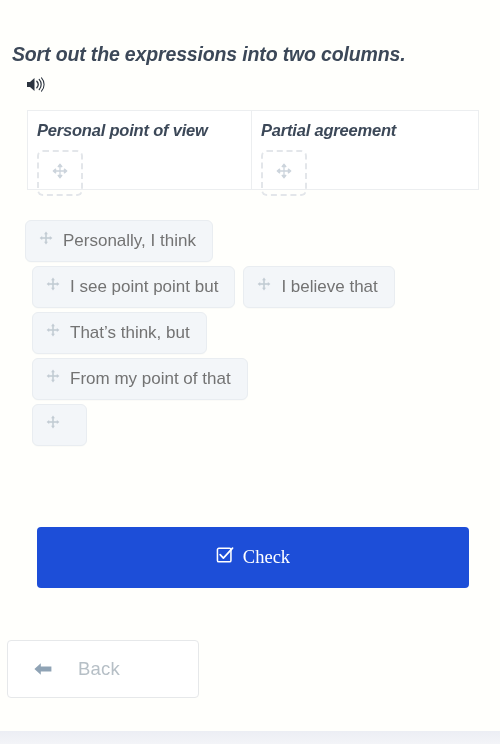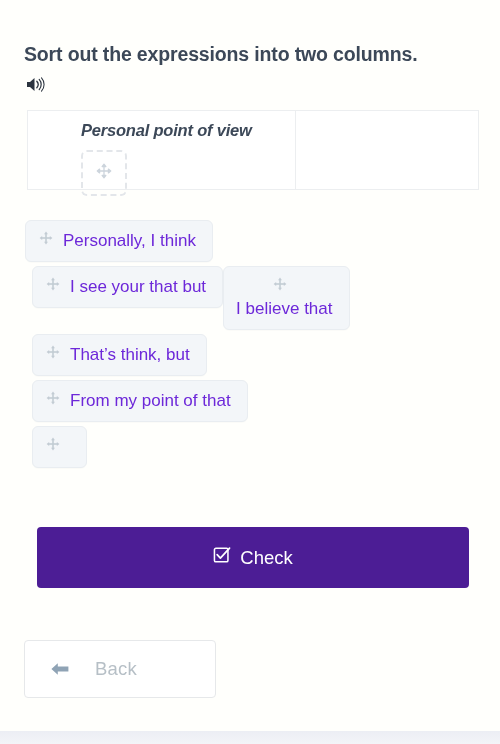--- a/index.html
+++ b/index.html
@@ -20,28 +20,29 @@
   .page {
     position: relative;
     width: 500px;
     height: 744px;
     background: #fffffc;
   }
 
   
   .task-title {
     position: absolute;
-    left: 24px;
+    left: 12px;
     top: 42px;
     width: 452px;
     font-size: 19.5px;
     font-weight: bold;
     color: #3c4858;
     letter-spacing: -0.15px;
     line-height: 24px;
+    font-style: italic;
   }
 
   .audio-row {
     position: absolute;
     left: 26px;
     top: 74px;
     width: 40px;
     height: 24px;
     display: flex;
     align-items: center;
@@ -51,21 +52,20 @@
   
   .sort-table {
     position: absolute;
     left: 27px;
     top: 110px;
     width: 452px;
     height: 80px;
     border: 1px solid #eceef0;
     background: #ffffff;
     display: flex;
-    padding-left: 44px;
   }
 
   .sort-col {
     position: relative;
     height: 100%;
     padding: 8px 9px 8px 9px;
   }
   .sort-col.first {
     width: 224px;
     border-right: 1px solid #eceef0;
@@ -110,63 +110,63 @@
   }
 
   .chip {
     display: inline-flex;
     align-items: center;
     background: #f3f6f9;
     border: 1px solid #e9edf1;
     border-radius: 6px;
     padding: 9px 16px 9px 12px;
     font-size: 17px;
-    color: #6d28d9;
+    color: #737373;
     line-height: 22px;
     white-space: nowrap;
     box-shadow: 0 1px 0 rgba(0,0,0,0.015);
     cursor: move;
   }
 
   .chip .move-icon {
     margin-right: 9px;
     flex: 0 0 auto;
     display: block;
   }
 
   .chip-indent-0 { margin-left: 1px; }
   .chip-indent-1 { margin-left: 8px; }
 
-  .chip-gap { margin-left: 0; flex-direction: column; }
+  .chip-gap { margin-left: 8px; }
 
   
   .check-button {
     position: absolute;
     left: 37px;
     top: 527px;
     width: 432px;
     height: 61px;
-    background: #4c1d95;
+    background: #1d4ed8;
     border: none;
     border-radius: 4px;
     color: #ffffff;
     font-size: 18.5px;
-    font-family: Liberation Sans, sans-serif;
+    font-family: Liberation Serif, serif;
     display: flex;
     align-items: center;
     justify-content: center;
     gap: 9px;
     cursor: default;
   }
   .check-button .check-label { color: #ffffff; }
 
   
   .back-button {
     position: absolute;
-    left: 24px;
+    left: 7px;
     top: 640px;
     width: 192px;
     height: 58px;
     background: #ffffff;
     border: 1px solid #e6e8ea;
     border-radius: 4px;
     display: flex;
     align-items: center;
     cursor: pointer;
   }
@@ -222,20 +222,36 @@
               <path d="M10 17.5 L12.1 14.9 H7.9 Z" fill="#ccd4dc"></path>
               <path d="M2.5 10 L5.1 7.9 V12.1 Z" fill="#ccd4dc"></path>
               <path d="M17.5 10 L14.9 7.9 V12.1 Z" fill="#ccd4dc"></path>
               <path d="M10 5.4 V14.6 M5.4 10 H14.6"></path>
             </g>
           </svg>
         </span>
       </div>
     </div>
 
+    <div class="sort-col second">
+      <div class="col-header">Partial agreement</div>
+      <div class="drop-zone">
+        <span>
+          <svg width="18" height="18" viewBox="0 0 20 20">
+            <g fill="none" stroke="#ccd4dc" stroke-width="1.4" stroke-linecap="round" stroke-linejoin="round">
+              <path d="M10 2.5 L12.1 5.1 H7.9 Z" fill="#ccd4dc"></path>
+              <path d="M10 17.5 L12.1 14.9 H7.9 Z" fill="#ccd4dc"></path>
+              <path d="M2.5 10 L5.1 7.9 V12.1 Z" fill="#ccd4dc"></path>
+              <path d="M17.5 10 L14.9 7.9 V12.1 Z" fill="#ccd4dc"></path>
+              <path d="M10 5.4 V14.6 M5.4 10 H14.6"></path>
+            </g>
+          </svg>
+        </span>
+      </div>
+    </div>
 
   </div>
 
   <div class="chips-area">
 
     <div class="chip-row">
       <div class="chip chip-indent-0">
         <span class="move-icon">
           <svg width="16" height="16" viewBox="0 0 20 20">
             <g fill="#c3ccd4">
@@ -259,21 +275,21 @@
             <g fill="#c3ccd4">
               <path d="M10 2 L12.4 5.2 H7.6 Z"></path>
               <path d="M10 18 L12.4 14.8 H7.6 Z"></path>
               <path d="M2 10 L5.2 7.6 V12.4 Z"></path>
               <path d="M18 10 L14.8 7.6 V12.4 Z"></path>
               <rect x="9" y="5" width="2" height="10"></rect>
               <rect x="5" y="9" width="10" height="2"></rect>
             </g>
           </svg>
         </span>
-        <span>I see your that but</span>
+        <span>I see point point but</span>
       </div>
       <div class="chip chip-gap">
         <span class="move-icon">
           <svg width="16" height="16" viewBox="0 0 20 20">
             <g fill="#c3ccd4">
               <path d="M10 2 L12.4 5.2 H7.6 Z"></path>
               <path d="M10 18 L12.4 14.8 H7.6 Z"></path>
               <path d="M2 10 L5.2 7.6 V12.4 Z"></path>
               <path d="M18 10 L14.8 7.6 V12.4 Z"></path>
               <rect x="9" y="5" width="2" height="10"></rect>

